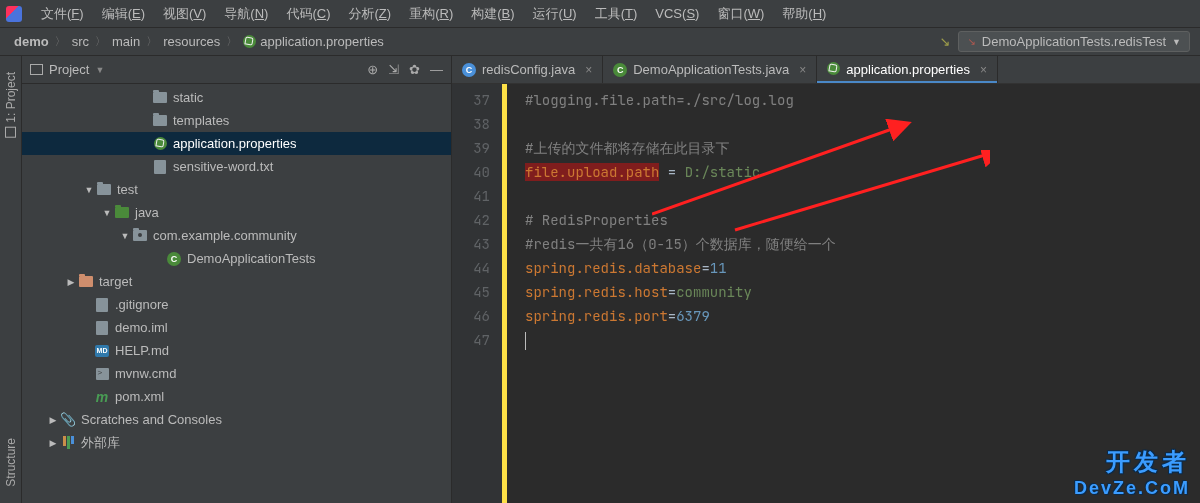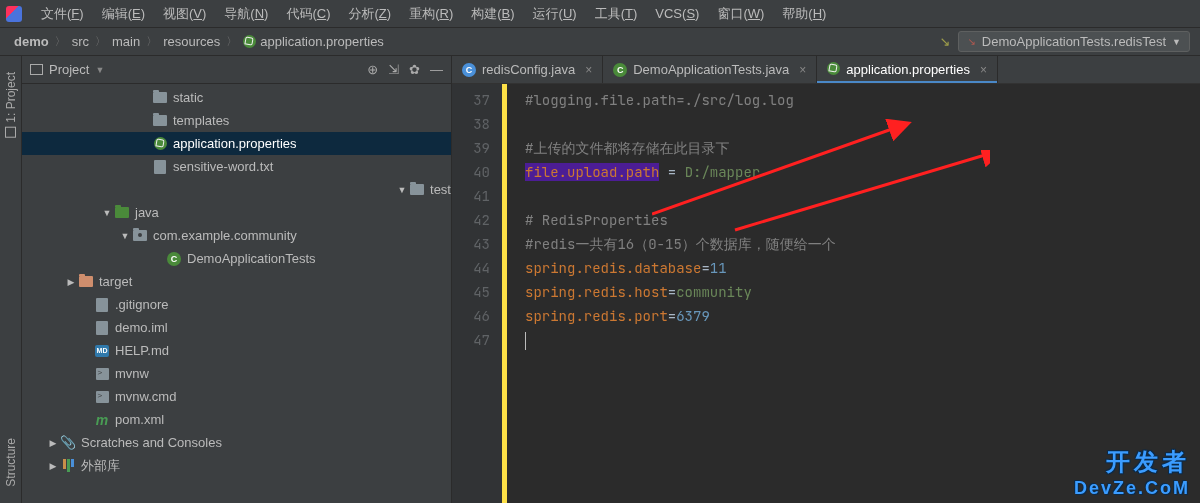--- a/index.html
+++ b/index.html
@@ -246,21 +246,21 @@
       flex: 1;
       padding: 4px 0 4px 18px;
       color: #a9b7c6;
     }
     .code .line { height: 24px; white-space: pre; }
     .c-comment { color: #808080; }
     .c-key { color: #cc7832; }
     .c-val { color: #6a8759; }
     .c-num { color: #6897bb; }
     .c-op { color: #a9b7c6; }
-    .hl { background: #4c1d95; }
+    .hl { background: #7f1d1d; }
     .caret {
       display: inline-block;
       width: 1px; height: 18px;
       background: #bbb;
       vertical-align: middle;
     }
     .arrow-annot {
       position: absolute;
       pointer-events: none;
       z-index: 100;
@@ -382,21 +382,21 @@
           </span>
           <span>application.properties</span>
         </div>
         <div class="tree-row" style="padding-left: 116px;">
           <span class="arrow "></span>
           <span class="icon">
             <span class="icon-file"></span>
           </span>
           <span>sensitive-word.txt</span>
         </div>
-        <div class="tree-row" style="padding-left: 60px; justify-content: flex-end;">
+        <div class="tree-row" style="padding-left: 60px;">
           <span class="arrow down"></span>
           <span class="icon">
             <span class="icon-folder"></span>
           </span>
           <span>test</span>
         </div>
         <div class="tree-row" style="padding-left: 78px;">
           <span class="arrow down"></span>
           <span class="icon">
             <span class="icon-folder green-j"></span>
@@ -437,27 +437,20 @@
             <span class="icon-file"></span>
           </span>
           <span>demo.iml</span>
         </div>
         <div class="tree-row" style="padding-left: 58px;">
           <span class="arrow "></span>
           <span class="icon">
             <span class="icon-md">MD</span>
           </span>
           <span>HELP.md</span>
-        </div>
-        <div class="tree-row" style="padding-left: 58px;">
-          <span class="arrow "></span>
-          <span class="icon">
-            <span class="icon-cmd"></span>
-          </span>
-          <span>mvnw</span>
         </div>
         <div class="tree-row" style="padding-left: 58px;">
           <span class="arrow "></span>
           <span class="icon">
             <span class="icon-cmd"></span>
           </span>
           <span>mvnw.cmd</span>
         </div>
         <div class="tree-row" style="padding-left: 58px;">
           <span class="arrow "></span>
@@ -520,21 +513,21 @@
           <div class="ln">43</div>
           <div class="ln">44</div>
           <div class="ln">45</div>
           <div class="ln">46</div>
           <div class="ln">47</div>
         </div>
       <div class="code" id="code">
           <div class="line"><span class="c-comment">#logging.file.path=./src/log.log</span></div>
           <div class="line"></div>
           <div class="line"><span class="c-comment">#上传的文件都将存储在此目录下</span></div>
-          <div class="line"><span class="c-key hl">file.upload.path</span><span class="c-op"> </span><span class="c-op">=</span><span class="c-op"> </span><span class="c-val">D:/mapper</span></div>
+          <div class="line"><span class="c-key hl">file.upload.path</span><span class="c-op"> </span><span class="c-op">=</span><span class="c-op"> </span><span class="c-val">D:/static</span></div>
           <div class="line"></div>
           <div class="line"><span class="c-comment"># RedisProperties</span></div>
           <div class="line"><span class="c-comment">#redis一共有16（0-15）个数据库，随便给一个</span></div>
           <div class="line"><span class="c-key">spring.redis.database</span><span class="c-op">=</span><span class="c-num">11</span></div>
           <div class="line"><span class="c-key">spring.redis.host</span><span class="c-op">=</span><span class="c-val">community</span></div>
           <div class="line"><span class="c-key">spring.redis.port</span><span class="c-op">=</span><span class="c-num">6379</span></div>
           <div class="line"><span class="caret"></span></div>
         </div>
 
       <svg class="arrow-annot" style="left:200px; top:35px; width:270px; height:100px;">

